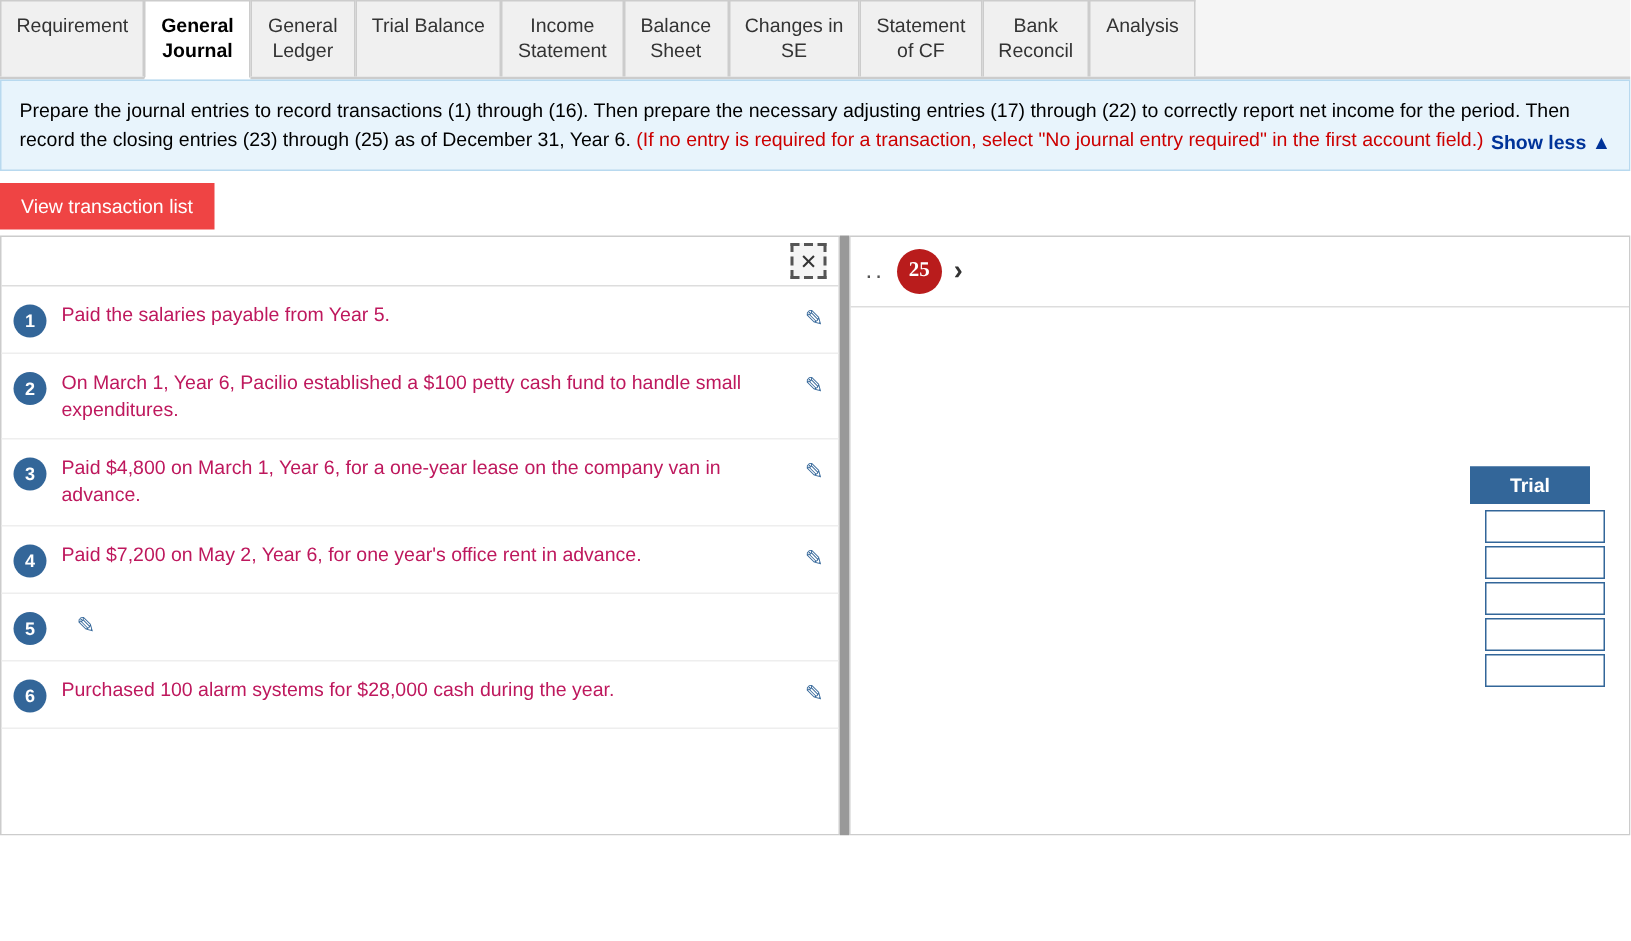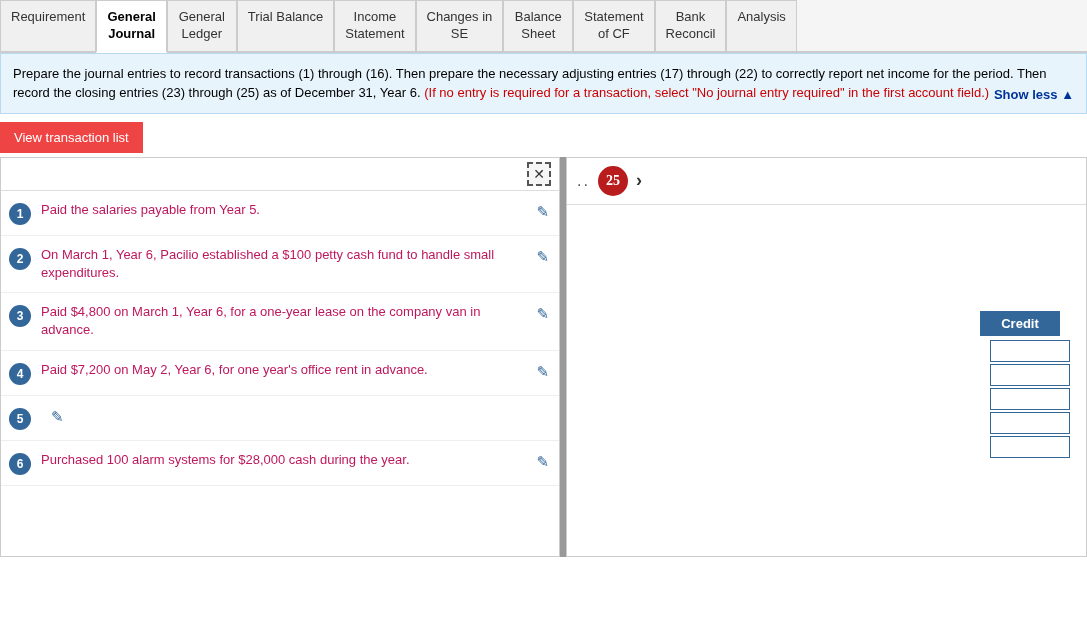--- a/index.html
+++ b/index.html
@@ -229,22 +229,22 @@
 
 
 
 
 <div class="tabs-bar">
   <div class="tab">Requirement</div>
   <div class="tab active">General<br>Journal</div>
   <div class="tab">General<br>Ledger</div>
   <div class="tab">Trial Balance</div>
   <div class="tab">Income<br>Statement</div>
+  <div class="tab">Balance<br>Sheet</div>
   <div class="tab">Changes in<br>SE</div>
-  <div class="tab">Balance<br>Sheet</div>
   <div class="tab">Statement<br>of CF</div>
   <div class="tab">Bank<br>Reconcil</div>
   <div class="tab">Analysis</div>
 </div>
 
 
 <div class="instructions">
   <span>Prepare the journal entries to record transactions (1) through (16). Then prepare the necessary adjusting entries (17) through (22) to correctly report net income for the period. Then record the closing entries (23) through (25) as of December 31, Year 6.</span>
   <span class="red-text">(If no entry is required for a transaction, select "No journal entry required" in the first account field.)</span>
   <div class="show-less">Show less ▲</div>
@@ -306,21 +306,21 @@
     <div class="pagination-row">
       <div class="dots-nav">..</div>
       <div class="page-badge">25</div>
       <div class="nav-arrow">›</div>
     </div>
 
     <div class="blank-area"></div>
 
     <div class="journal-area">
       <div style="display:flex; justify-content:flex-end; margin-bottom:4px;">
-        <div class="credit-header">Credit</div>
+        <div class="credit-header">Trial</div>
         <div style="width:10px;"></div>
       </div>
       <div class="entry-rows">
         <div class="entry-row">
           <input class="entry-cell" type="text" style="">
         </div>
         <div class="entry-row">
           <input class="entry-cell" type="text" style="">
         </div>
         <div class="entry-row">

